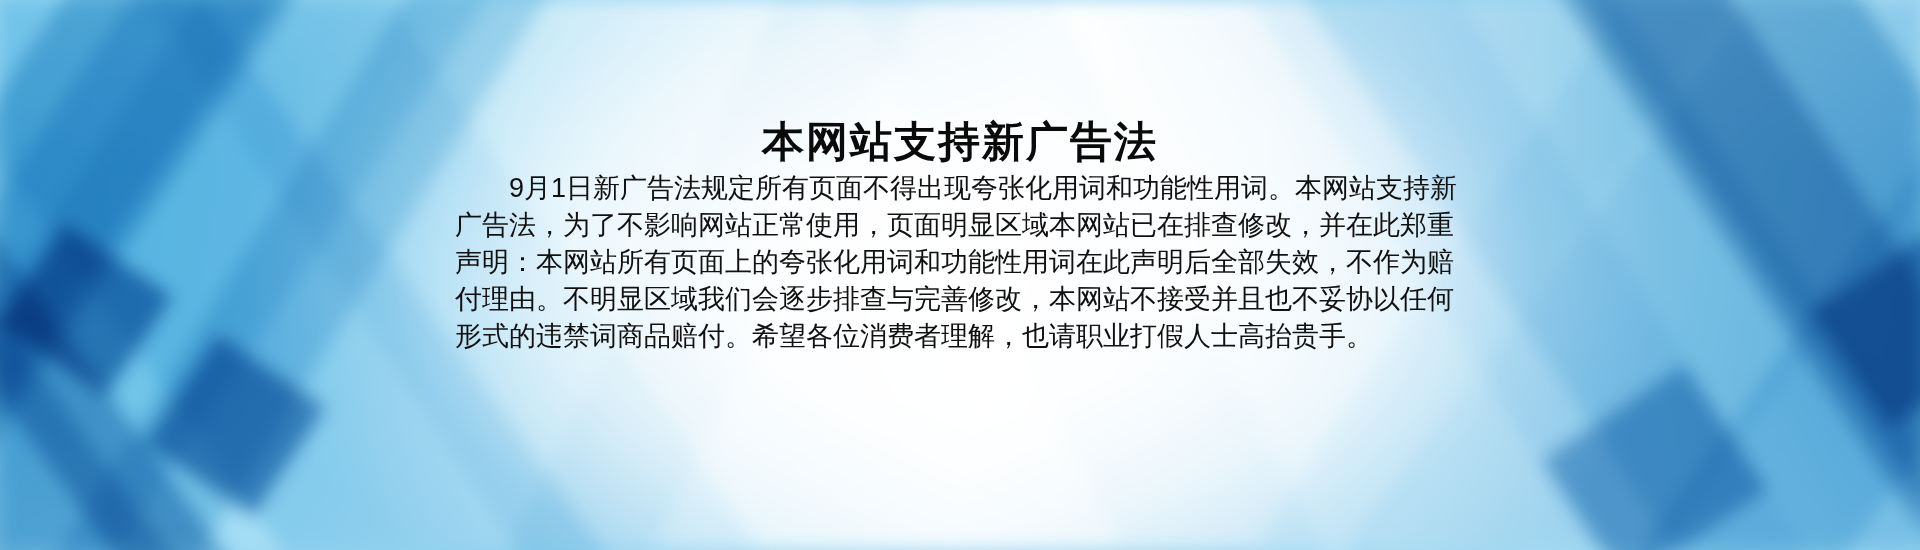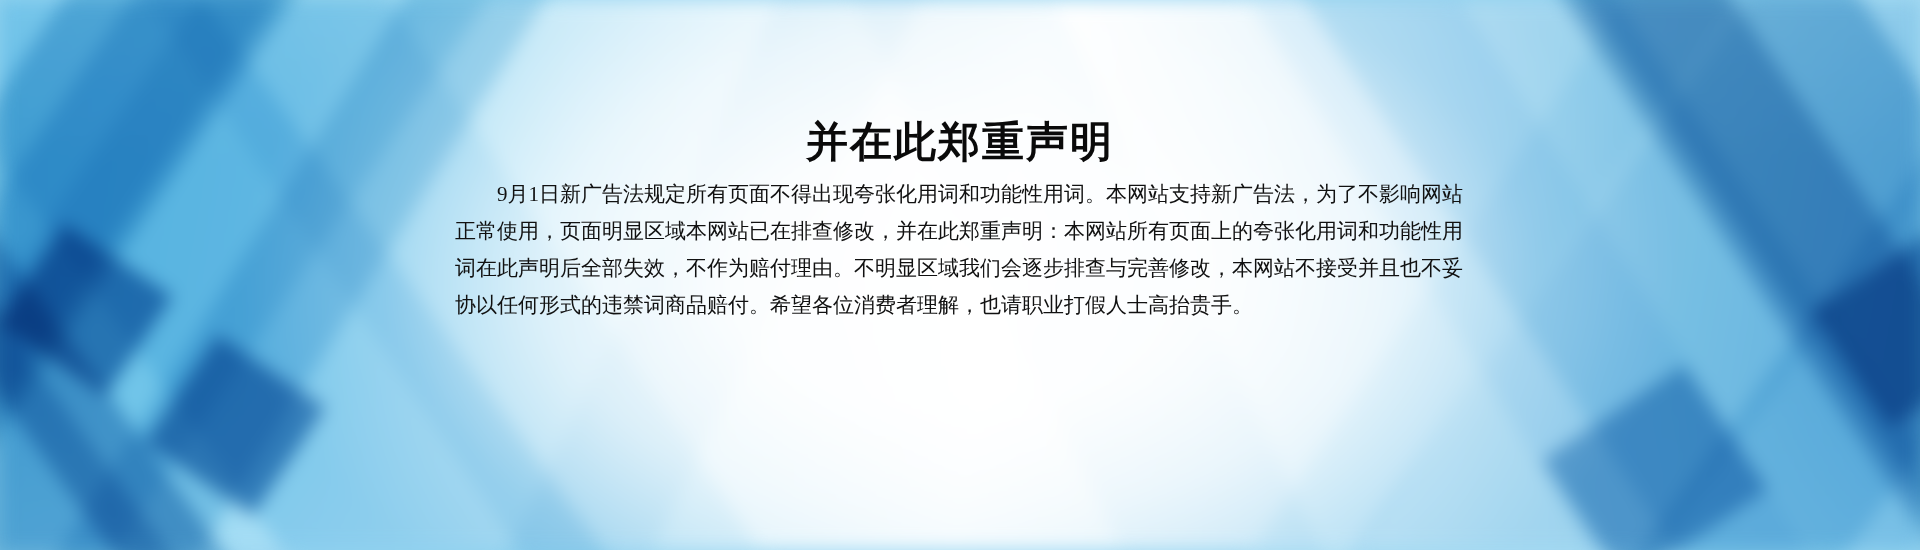--- a/index.html
+++ b/index.html
@@ -56,23 +56,23 @@
   
   #content{position:absolute;left:0;top:0;width:1920px;height:550px;}
   #page-title{
     position:absolute;left:0;top:88px;width:1920px;
     text-align:center;
     font-size:42px;font-weight:bold;color:#0a0a0a;
     letter-spacing:2px;line-height:52px;
     font-family:"Liberation Sans","DejaVu Sans",sans-serif;
   }
   #body-text{
-    position:absolute;left:455px;top:176px;width:1010px;
-    font-size:21px;line-height:37px;color:#111111;
-    font-family:Liberation Serif, serif;
+    position:absolute;left:455px;top:170px;width:1010px;
+    font-size:27px;line-height:37px;color:#111111;
+    font-family:Liberation Sans, sans-serif;
   }
   .para{margin:0;}
   .para-indent{text-indent:2em;}
 </style>
 </head>
 <body>
 
 <div id="banner">
 
   <div id="blurwrap">
@@ -100,20 +100,20 @@
     <div class="facet" id="fr5"></div>
     <div class="facet" id="fr6"></div>
     <div class="facet" id="fr7"></div>
     <div class="facet" id="fr8"></div>
     <div class="facet" id="fr9"></div>
 
     <div class="bg-layer" id="glow"></div>
   </div>
 
   <div id="content">
-    <h1 id="page-title">并在此郑重声明</h1>
+    <h1 id="page-title">本网站支持新广告法</h1>
 
     <div id="body-text">
       <p class="para para-indent">9月1日新广告法规定所有页面不得出现夸张化用词和功能性用词。本网站支持新广告法，为了不影响网站正常使用，页面明显区域本网站已在排查修改，并在此郑重声明：本网站所有页面上的夸张化用词和功能性用词在此声明后全部失效，不作为赔付理由。不明显区域我们会逐步排查与完善修改，本网站不接受并且也不妥协以任何形式的违禁词商品赔付。希望各位消费者理解，也请职业打假人士高抬贵手。</p>
     </div>
   </div>
 
 </div>
 
 </body></html>

